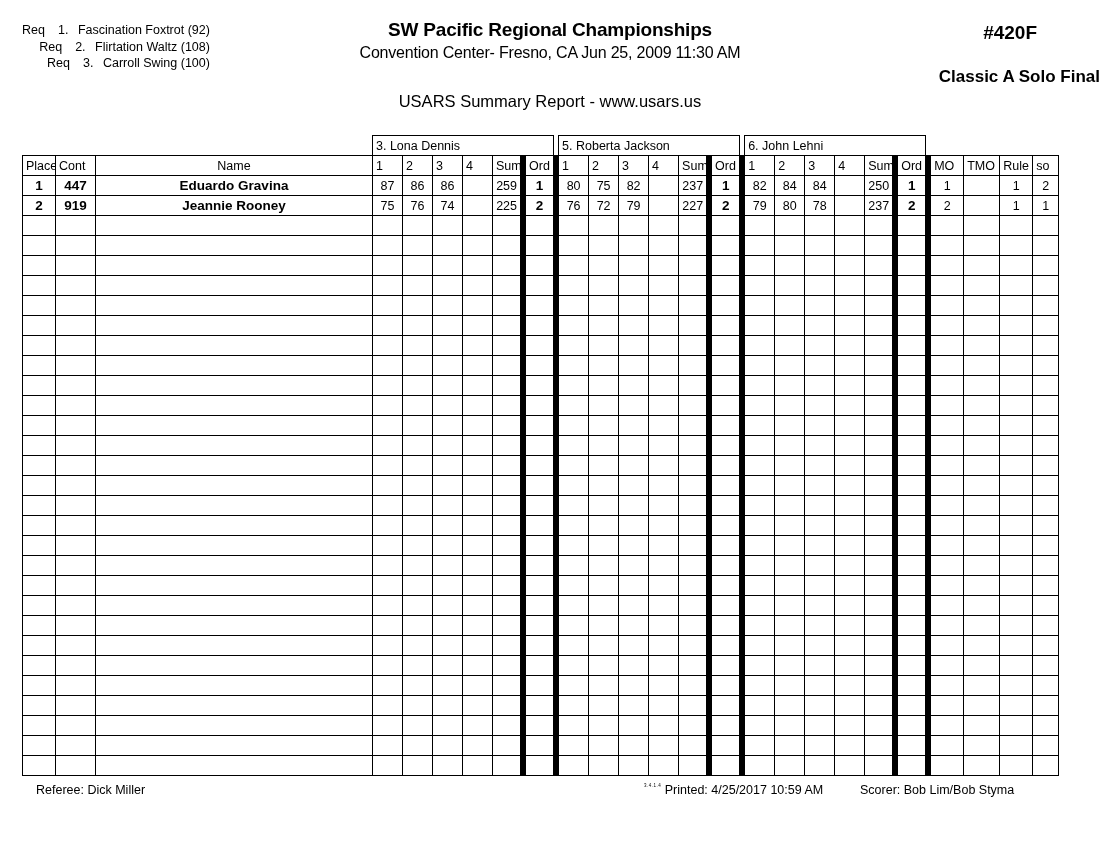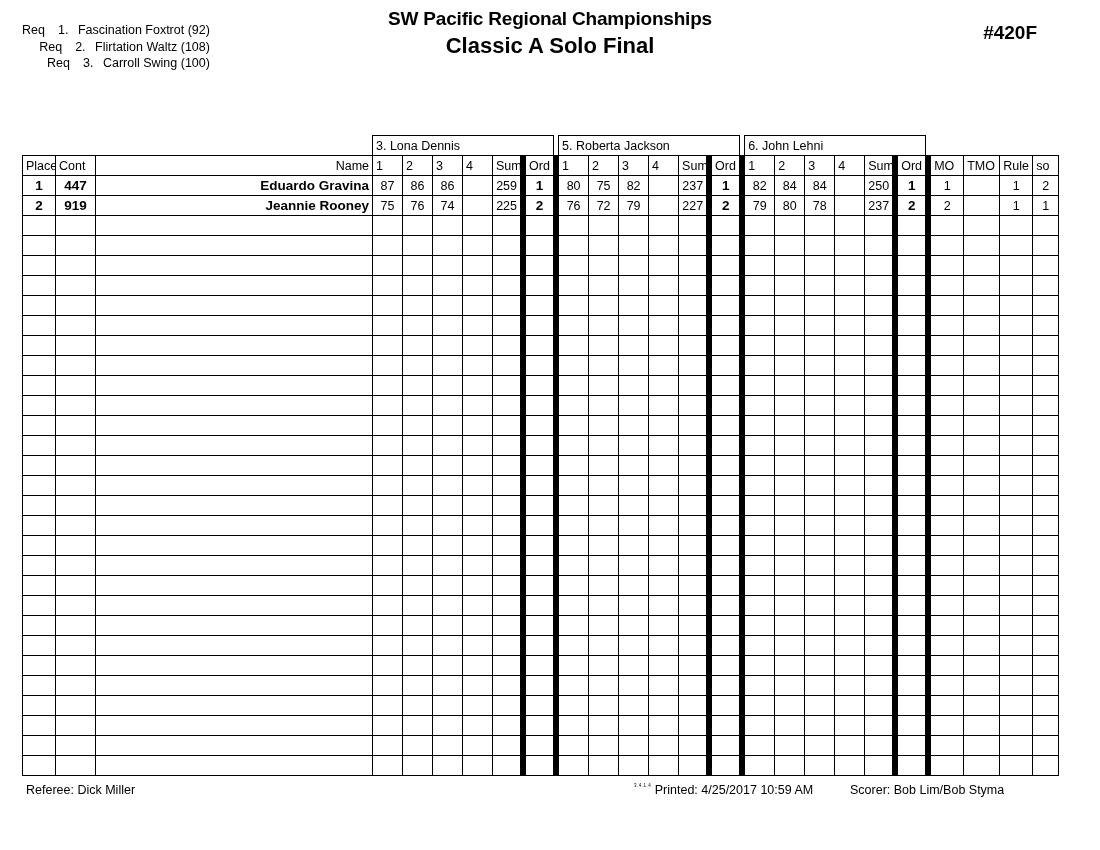--- a/index.html
+++ b/index.html
@@ -27,39 +27,40 @@
   }
   .req-line { white-space: nowrap; }
   .req-lbl { display: inline-block; }
   .req-num { display: inline-block; width: 20px; }
   .req-name { display: inline-block; margin-left: 6px; }
 
   
   .titles {
     position: absolute;
     left: 0;
-    top: 9px;
+    top: 20px;
     width: 1100px;
     text-align: center;
     line-height: 1;
   }
   .t-main {
     font-size: 19px;
     font-weight: bold;
     letter-spacing: -0.2px;
   }
   .t-venue {
     font-size: 16px;
     margin-top: 6px;
     letter-spacing: -0.2px;
   }
   .t-event {
-    font-size: 22px;
+    font-size: 17px;
     font-weight: bold;
     margin-top: 7px;
+    text-align: right;
   }
   .t-report {
     font-size: 16.5px;
     margin-top: 8px;
   }
 
   
   .evt-num {
     position: absolute;
     right: 63px;
@@ -105,50 +106,50 @@
     padding-left: 7px;
     vertical-align: middle;
   }
 
   
   td.hd {
     vertical-align: middle;
     font-size: 12.5px;
   }
   td.hd-l {
-    text-align: right;
+    text-align: center;
     padding-left: 6px;
     vertical-align: middle;
   }
 
   
   td.num { text-align: center; }
   td.right { text-align: right; padding-right: 5px; }
   td.bold { font-weight: bold; font-size: 13.5px; }
   td.name {
-    text-align: right;
+    text-align: center;
     padding-left: 7px;
     font-weight: bold;
     font-size: 13.5px;
   }
 
   
   td.barcol {
     background: #000000;
     border: 0;
     padding: 0;
   }
 
   .datarow td { height: 20px; }
   .emptyrow td { height: 20px; }
 
   
   .footer {
     position: absolute;
-    left: 22px;
+    left: 32px;
     top: 782px;
     width: 1013px;
     height: 20px;
     font-size: 12.5px;
     text-align: right;
   }
   .f-ref { position: absolute; left: 4px; top: 1px; }
   .f-printed { position: absolute; left: 612px; top: 1px; }
   .f-tiny {
     font-size: 4.5px;
@@ -173,21 +174,23 @@
   </div>
   <div class="req-line">
     <span class="req-lbl">Req</span>
     <span class="req-num">3.</span>
     <span class="req-name">Carroll Swing (100)</span>
   </div>
 </div>
 
 <div class="titles">
   <div class="t-main">SW Pacific Regional Championships</div>
+  <div class="t-venue">Convention Center- Fresno, CA  Jun 25, 2009  11:30 AM</div>
   <div class="t-event">Classic A Solo Final</div>
+  <div class="t-report">USARS Summary Report - www.usars.us</div>
 </div>
 
 <div class="evt-num">#420F</div>
 
 <div class="sheet">
   <table class="grid">
     <colgroup>
       <col style="width:33px">
       <col style="width:40px">
       <col style="width:277px">

